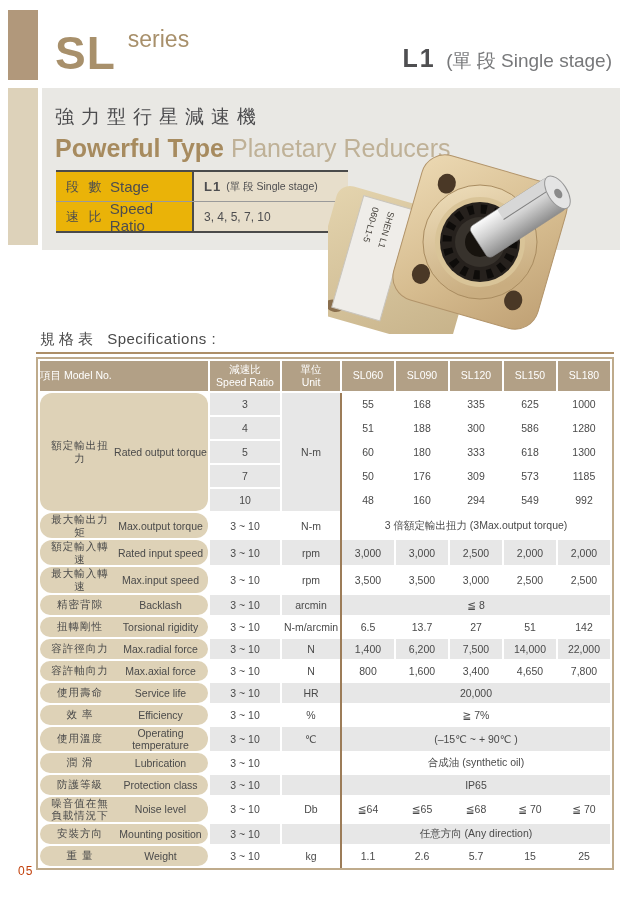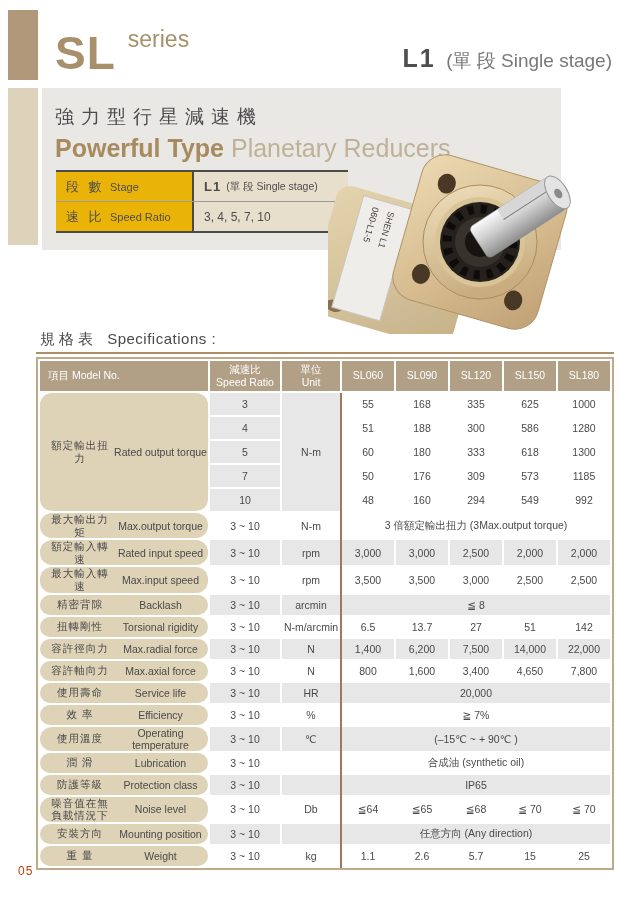--- a/index.html
+++ b/index.html
@@ -12,35 +12,35 @@
 
   
   .series-line{position:absolute;left:55px;top:26px;width:557px;display:flex;align-items:flex-start;}
   .series-big{font-size:46px;font-weight:bold;color:var(--c-brand,#a8906b);letter-spacing:1px;}
   .series-small{font-size:23px;color:var(--c-brand,#a8906b);margin-left:12px;}
   .stage-line{position:absolute;right:8px;top:44px;text-align:right;}
   .stage-code{font-size:25px;font-weight:bold;color:#4f4f51;letter-spacing:2px;}
   .stage-note{font-size:19px;color:#77787a;margin-left:6px;}
 
   
-  .intro{position:absolute;left:42px;top:88px;width:519px;height:162px;background:#e9e8e4;}
+  .intro{position:absolute;left:42px;top:88px;width:578px;height:162px;background:#e9e8e4;}
   .title-cn{position:absolute;left:13px;top:16px;font-size:19px;color:#4c4c4e;letter-spacing:7px;}
   .title-en{position:absolute;left:13px;top:46px;font-size:25px;text-align:center;}
   .title-en .b{font-weight:bold;color:#a78b5f;}
   .title-en .r{color:#bfb197;}
 
   
   .stage-table{position:absolute;left:14px;top:82px;width:292px;
                border-top:2px solid #4a4a4a;border-bottom:2px solid #4a4a4a;}
   .stage-row{display:flex;height:29px;align-items:center;}
   .stage-row.first{border-bottom:1px solid #9a9a9a;}
   .stage-cell-l{width:138px;height:100%;display:flex;align-items:center;background:#eab308;
                 border-right:2px solid #4a4a4a;box-sizing:border-box;}
   .stage-cell-l .cn{font-size:13px;margin-left:10px;width:44px;letter-spacing:3px;}
-  .stage-cell-l .en{font-size:11px;}
+  .stage-cell-l .en{font-size:15px;}
   .stage-cell-r{flex:1;height:100%;display:flex;align-items:center;background:#e7decb;padding-left:10px;}
   .stage-cell-r .vb{font-size:13px;font-weight:bold;letter-spacing:1px;}
   .stage-cell-r .vr{font-size:10.5px;margin-left:5px;}
   .stage-cell-r .vr2{font-size:12px;}
 
   
   .photo{position:absolute;left:328px;top:150px;width:292px;height:184px;overflow:hidden;}
 
   
   .spec-head{position:absolute;left:40px;top:330px;font-size:15px;color:#4a4a4a;}
@@ -48,21 +48,21 @@
   .spec-head .en{margin-left:6px;letter-spacing:0.5px;}
   .spec-rule{position:absolute;left:36px;top:352px;width:578px;height:2px;background:#ad8f68;}
 
   
   .spec-wrap{position:absolute;left:36px;top:357px;width:578px;}
   table.spec{border-collapse:separate;border-spacing:2px;table-layout:fixed;width:578px;
              border:2px solid #bfab8c;background:#fff;}
   table.spec th,table.spec td{margin:0;padding:0;font-weight:normal;font-size:10.5px;color:#4a4a4a;
              text-align:center;vertical-align:middle;overflow:hidden;}
   table.spec th{background:var(--c-hdr,#b2a086);color:#ffffff;height:30px;font-size:10.5px;line-height:1.25;white-space:pre-line;}
-  table.spec th.model-h{text-align:left;padding-left:8px;}
+  table.spec th.model-h{text-align:left;padding-left:0;}
   td.lab{background:var(--c-lab,#ded2b7);text-align:left;border-radius:12px;}
   td.lab .wrap{display:flex;align-items:center;}
   td.lab .cn{margin-left:7px;width:66px;flex:0 0 66px;white-space:pre-line;line-height:1.2;letter-spacing:1px;}
   td.lab .en{flex:1;}
   td.val{height:20px;}
   tr.tq td.val{height:22px;}
   td.white{background:#ffffff;}
   td.gray{background:#e7e7e7;}
   .vline{position:absolute;left:304px;top:36px;bottom:2px;width:2px;background:#9c7c58;}
 

